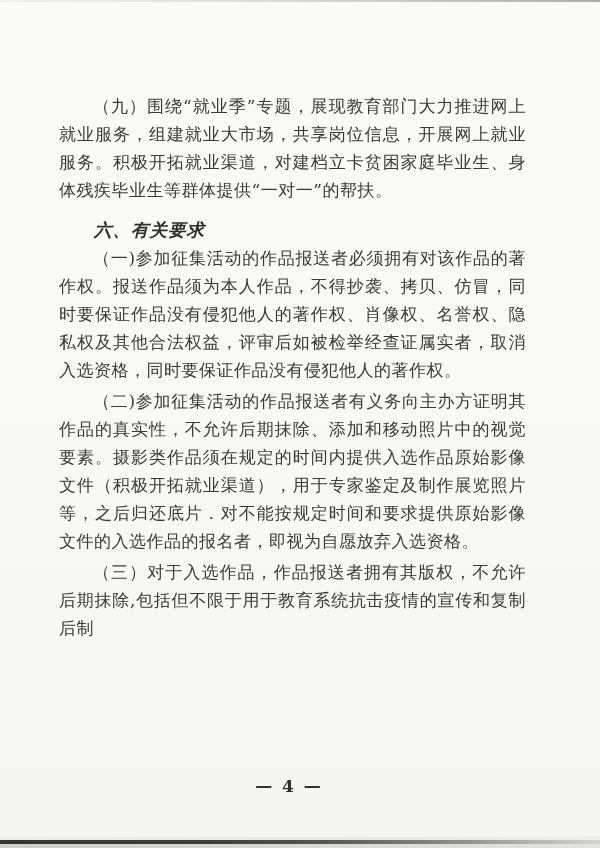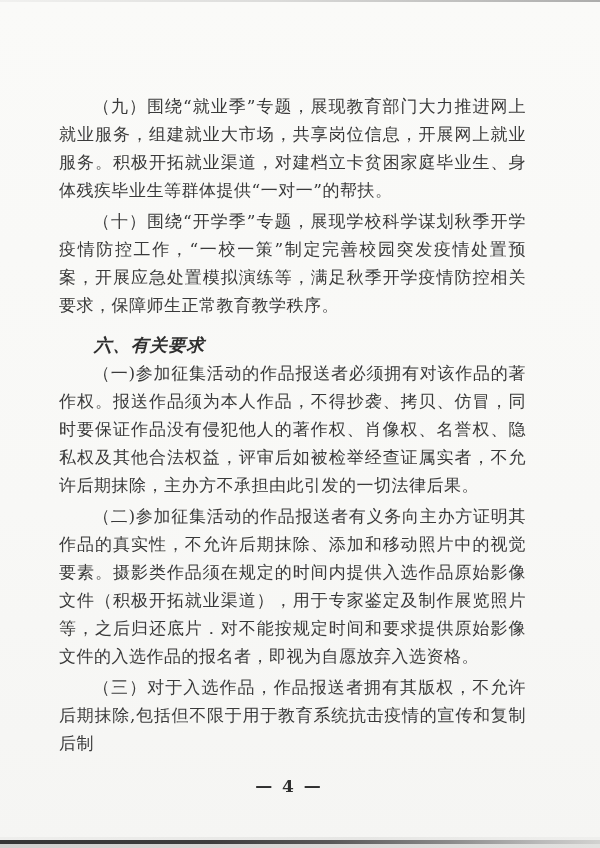--- a/index.html
+++ b/index.html
@@ -90,25 +90,24 @@
 </head>
 <body>
 
 <div class="page">
 
   <div class="edge-top"></div>
 
   <div class="doc-body">
     <p class="para">（九）围绕“就业季”专题，展现教育部门大力推进网上就业服务，组建就业大市场，共享岗位信息，开展网上就业服务。积极开拓就业渠道，对建档立卡贫困家庭毕业生、身体残疾毕业生等群体提供“一对一”的帮扶。</p>
 
-    <p class="para">（十）围绕“开学季”专题，展现学校科学谋划秋季开学疫情防控工作，“一校一策”制定完善校园突发疫情处置预案，开展应急处置模拟演练等，满足秋季开学疫情防控相关要求，保障师生正常教育教学秩序。</p>
 
     <p class="heading">六、有关要求</p>
 
-    <p class="para">（一)参加征集活动的作品报送者必须拥有对该作品的著作权。报送作品须为本人作品，不得抄袭、拷贝、仿冒，同时要保证作品没有侵犯他人的著作权、肖像权、名誉权、隐私权及其他合法权益，评审后如被检举经查证属实者，不允许后期抹除，主办方不承担由此引发的一切法律后果。</p>
+    <p class="para">（一)参加征集活动的作品报送者必须拥有对该作品的著作权。报送作品须为本人作品，不得抄袭、拷贝、仿冒，同时要保证作品没有侵犯他人的著作权、肖像权、名誉权、隐私权及其他合法权益，评审后如被检举经查证属实者，取消入选资格，同时要保证作品没有侵犯他人的著作权。</p>
 
     <p class="para">（二)参加征集活动的作品报送者有义务向主办方证明其作品的真实性，不允许后期抹除、添加和移动照片中的视觉要素。摄影类作品须在规定的时间内提供入选作品原始影像文件（积极开拓就业渠道），用于专家鉴定及制作展览照片等，之后归还底片．对不能按规定时间和要求提供原始影像文件的入选作品的报名者，即视为自愿放弃入选资格。</p>
 
     <p class="para">（三）对于入选作品，作品报送者拥有其版权，不允许后期抹除,包括但不限于用于教育系统抗击疫情的宣传和复制后制</p>
   </div>
 
   <div class="page-number">— 4 —</div>
 
   <div class="edge-bottom-light-upper"></div>
   <div class="edge-bottom-dark"></div>

